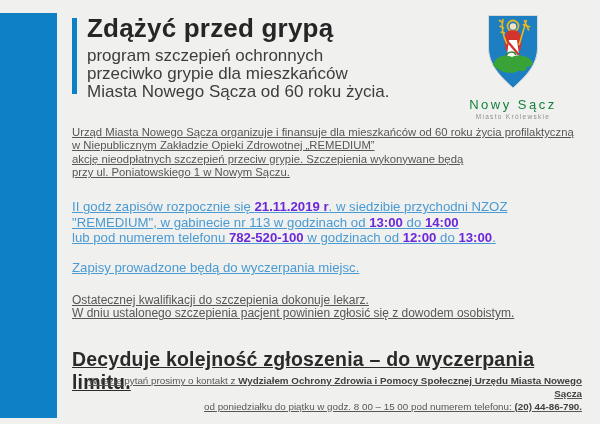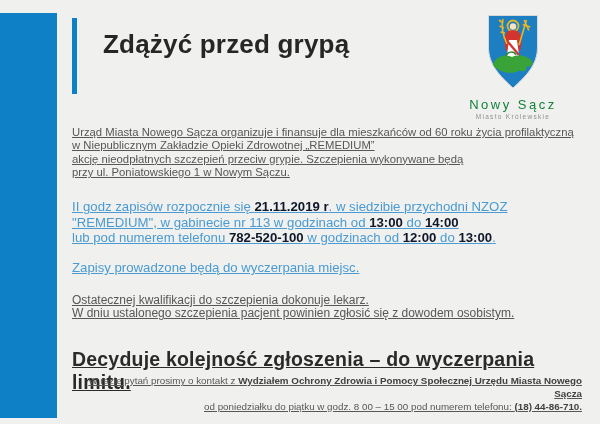--- a/index.html
+++ b/index.html
@@ -10,50 +10,55 @@
     -webkit-font-smoothing:antialiased;
   }
   .side-bar {
     position:absolute; left:0; top:13px; width:57px; height:405px;
     background:#0e80c5;
   }
   
   .title-block { position:absolute; left:72px; top:14px; display:flex; }
   .title-accent { width:5px; background:#0e80c5; margin-right:10px; margin-top:4px; height:76px; }
   .title-text h1 {
-    margin:16px; font-size:26px; font-weight:bold; color:#262626;
+    margin:0; font-size:26px; font-weight:bold; color:#262626;
     line-height:1.15; letter-spacing:0.2px;
   }
   .subtitle { font-size:17px; color:#3d3d3d; line-height:18px; margin-top:3px; }
   
   .emblem { position:absolute; left:449px; top:14px; width:128px; text-align:center; }
   .emblem svg { display:block; margin:0 auto; }
   .emblem-city { margin-top:7px; font-size:13px; letter-spacing:2.5px; color:#15803d; }
   .emblem-sub  { margin-top:1px; font-size:6.5px; letter-spacing:1.3px; color:#8f8f8f; }
   
   .para { position:absolute; left:72px; right:18px;text-decoration:underline; }
   .p-intro { top:126px; font-size:11.3px; line-height:13.4px; color:#575756; }
   .p-signup { top:199px; font-size:13.2px; line-height:15.6px; color:#4a9bd3; }
-  .p-signup .seg-b { color:#0f172a; }
+  .p-signup .seg-b { color:#6d28d9; }
   .p-open { top:260px; font-size:13.2px; color:#4a9bd3; }
   .p-qualif { top:294px; font-size:12px; line-height:13.4px; color:#575756; }
   .p-headline { top:348px; font-size:19.5px; font-weight:bold; color:#2a2a2a; letter-spacing:0.2px; }
   .p-footer { top:375px; font-size:9.8px; line-height:12.8px; color:#575756;text-align:right; }
   .p-footer .seg-b { color:#424242; }
   .seg-b { font-weight:bold; }
 </style>
 </head>
 <body>
 
 <div class="side-bar"></div>
 
 <div class="title-block">
   <div class="title-accent"></div>
   <div class="title-text">
     <h1>Zdążyć przed grypą</h1>
+    <div class="subtitle">
+      <div>program szczepień ochronnych</div>
+      <div>przeciwko grypie dla mieszkańców</div>
+      <div>Miasta Nowego Sącza od 60 roku życia.</div>
+    </div>
   </div>
 </div>
 
 <div class="emblem">
   <svg width="52" height="76" viewBox="0 0 52 76">
 
     <path d="M1.5,1.5 H50.5 V33 C50.5,51 39,62 26,74 C13,62 1.5,51 1.5,33 Z" stroke="#d8d8d4" stroke-width="1" fill="#1d7fc2"></path>
 
     <circle cx="26" cy="12" r="5.5" fill="none" stroke-width="1.8" stroke="#eab61e"></circle>
 
@@ -93,14 +98,14 @@
 
 <div class="para p-qualif">
   <div>Ostatecznej kwalifikacji do szczepienia dokonuje lekarz.</div>
   <div>W dniu ustalonego szczepienia pacjent powinien zgłosić się z dowodem osobistym.</div>
 </div>
 
 <div class="para p-headline">Decyduje kolejność zgłoszenia – do wyczerpania limitu.</div>
 
 <div class="para p-footer">
   <div><span>W razie pytań prosimy o kontakt z </span><span class="seg-b">Wydziałem Ochrony Zdrowia i Pomocy Społecznej Urzędu Miasta Nowego Sącza</span></div>
-  <div><span>od poniedziałku do piątku w godz. 8 00 – 15 00 pod numerem telefonu: </span><span class="seg-b">(18) 44-86-710.</span></div>
+  <div><span>od poniedziałku do piątku w godz. 8 00 – 15 00 pod numerem telefonu: </span><span class="seg-b">(20) 44-86-790.</span></div>
 </div>
 
 </body></html>

